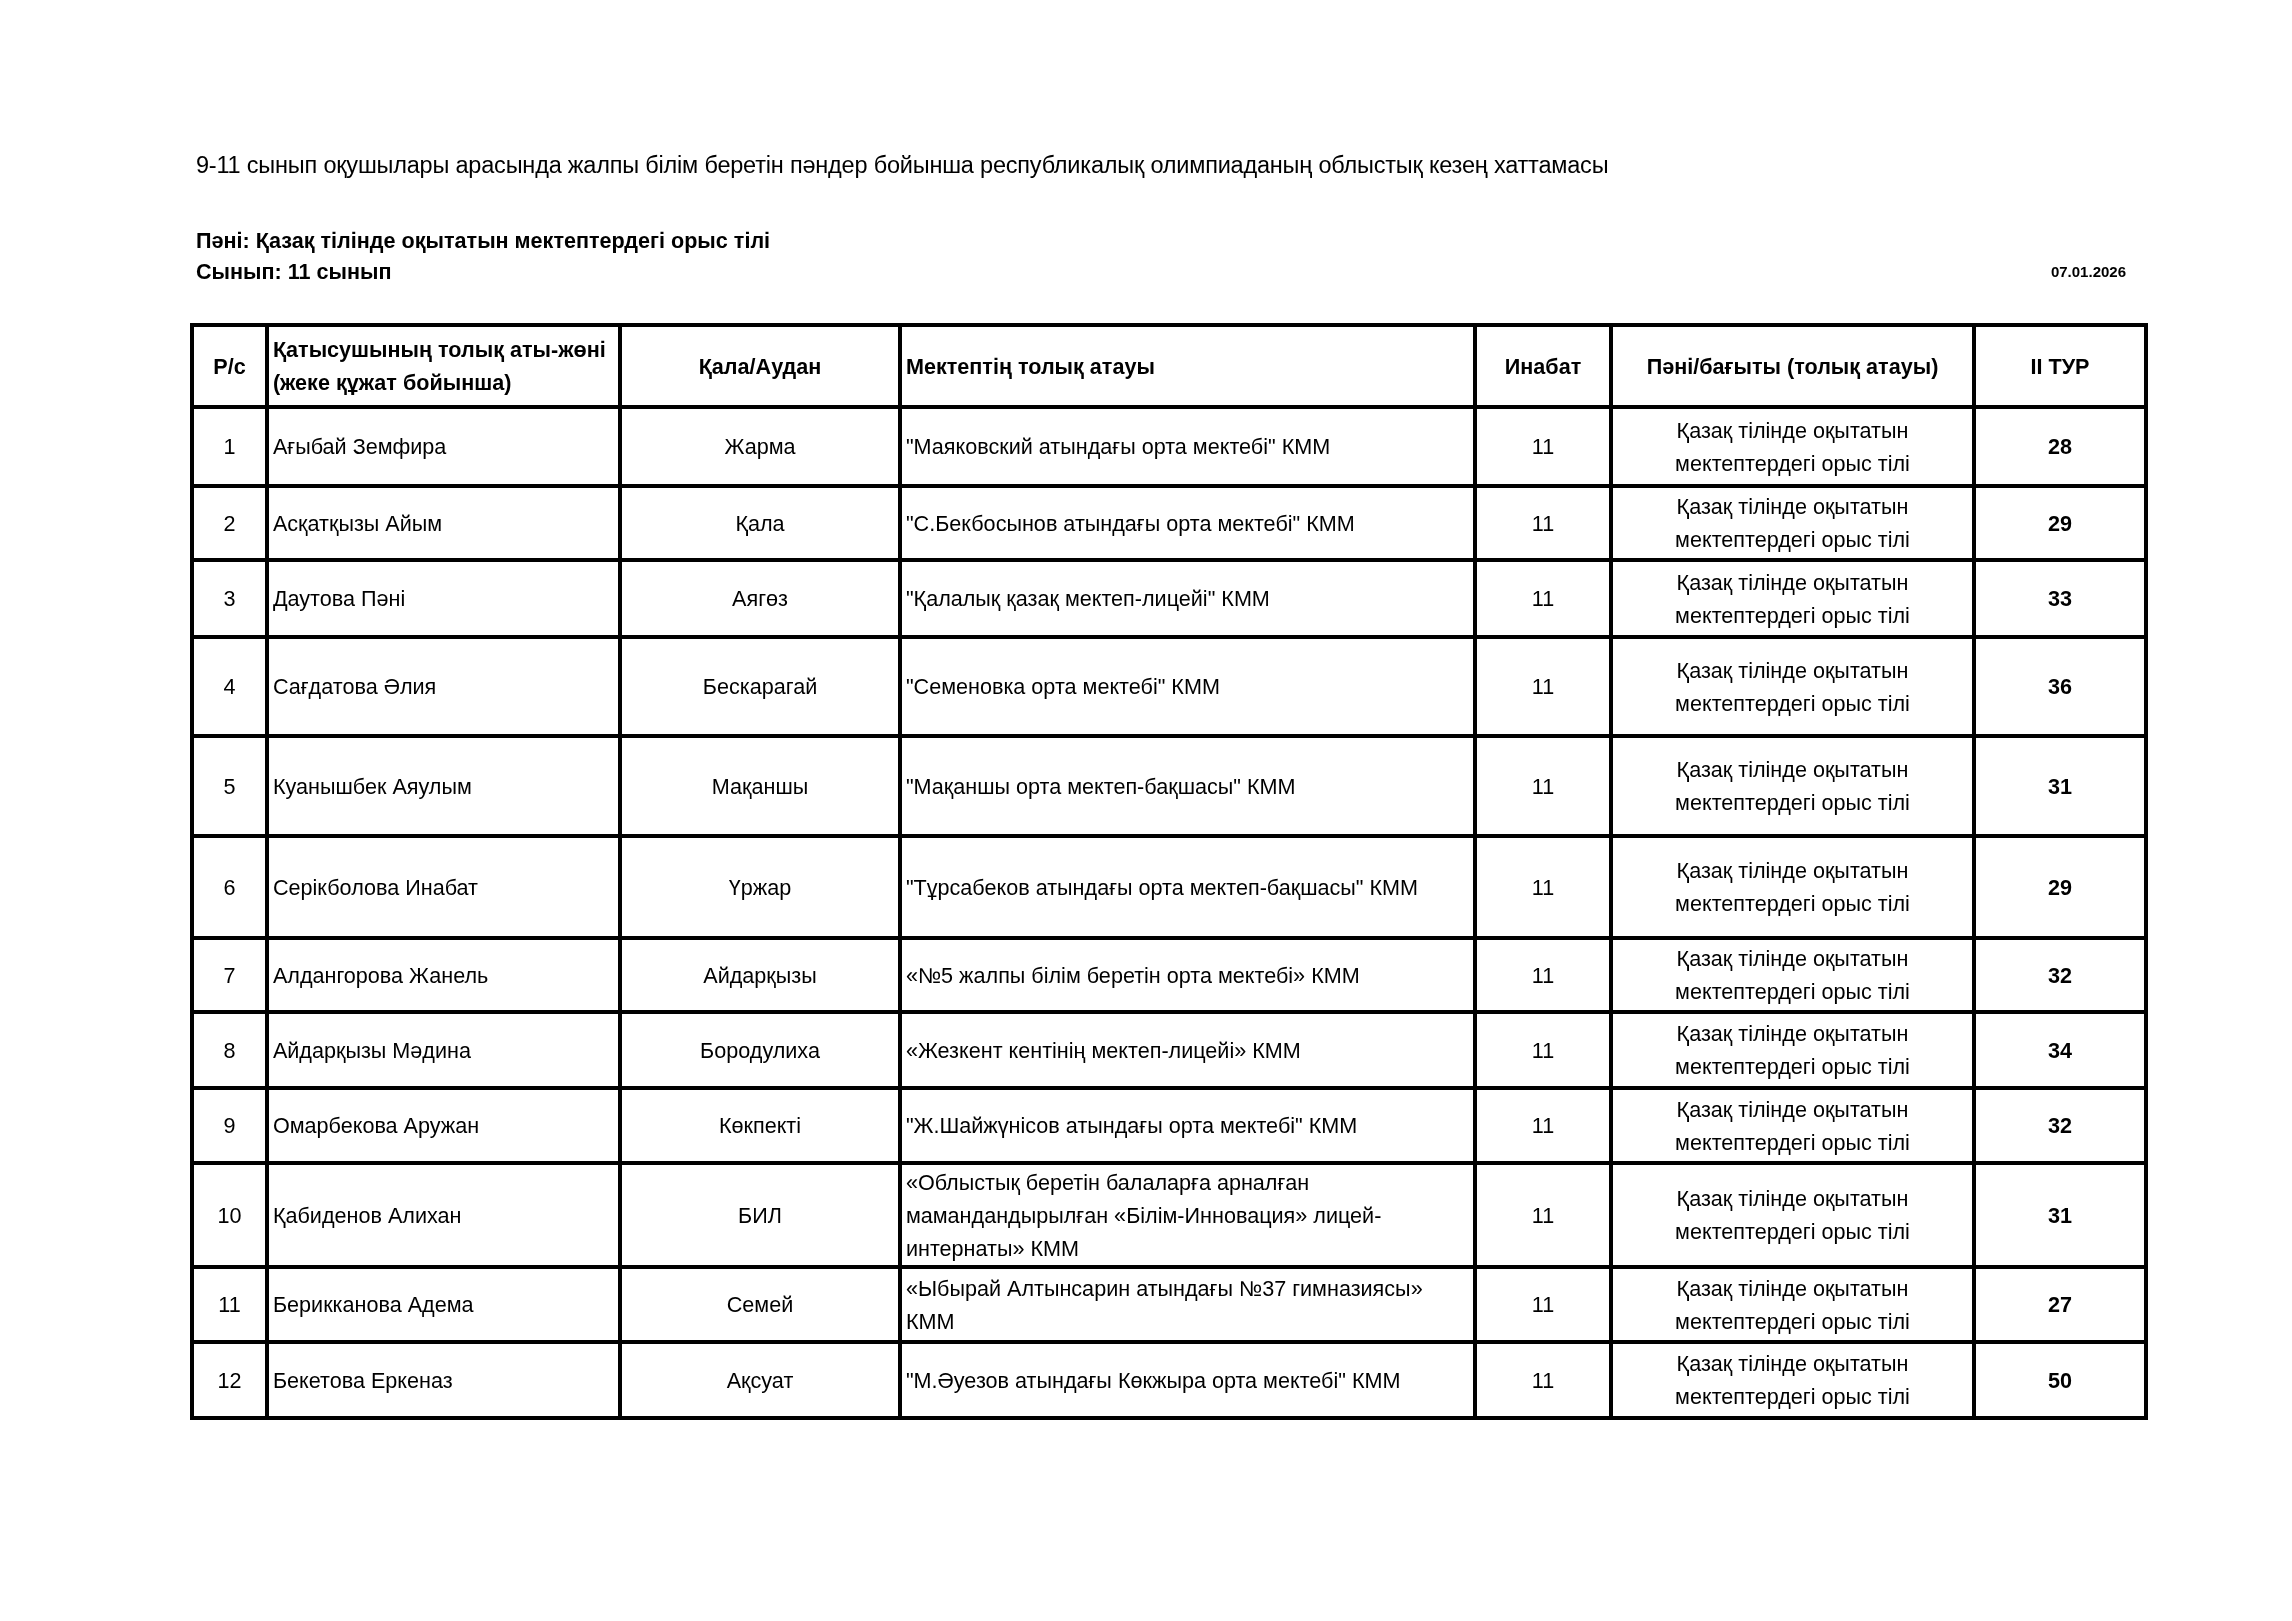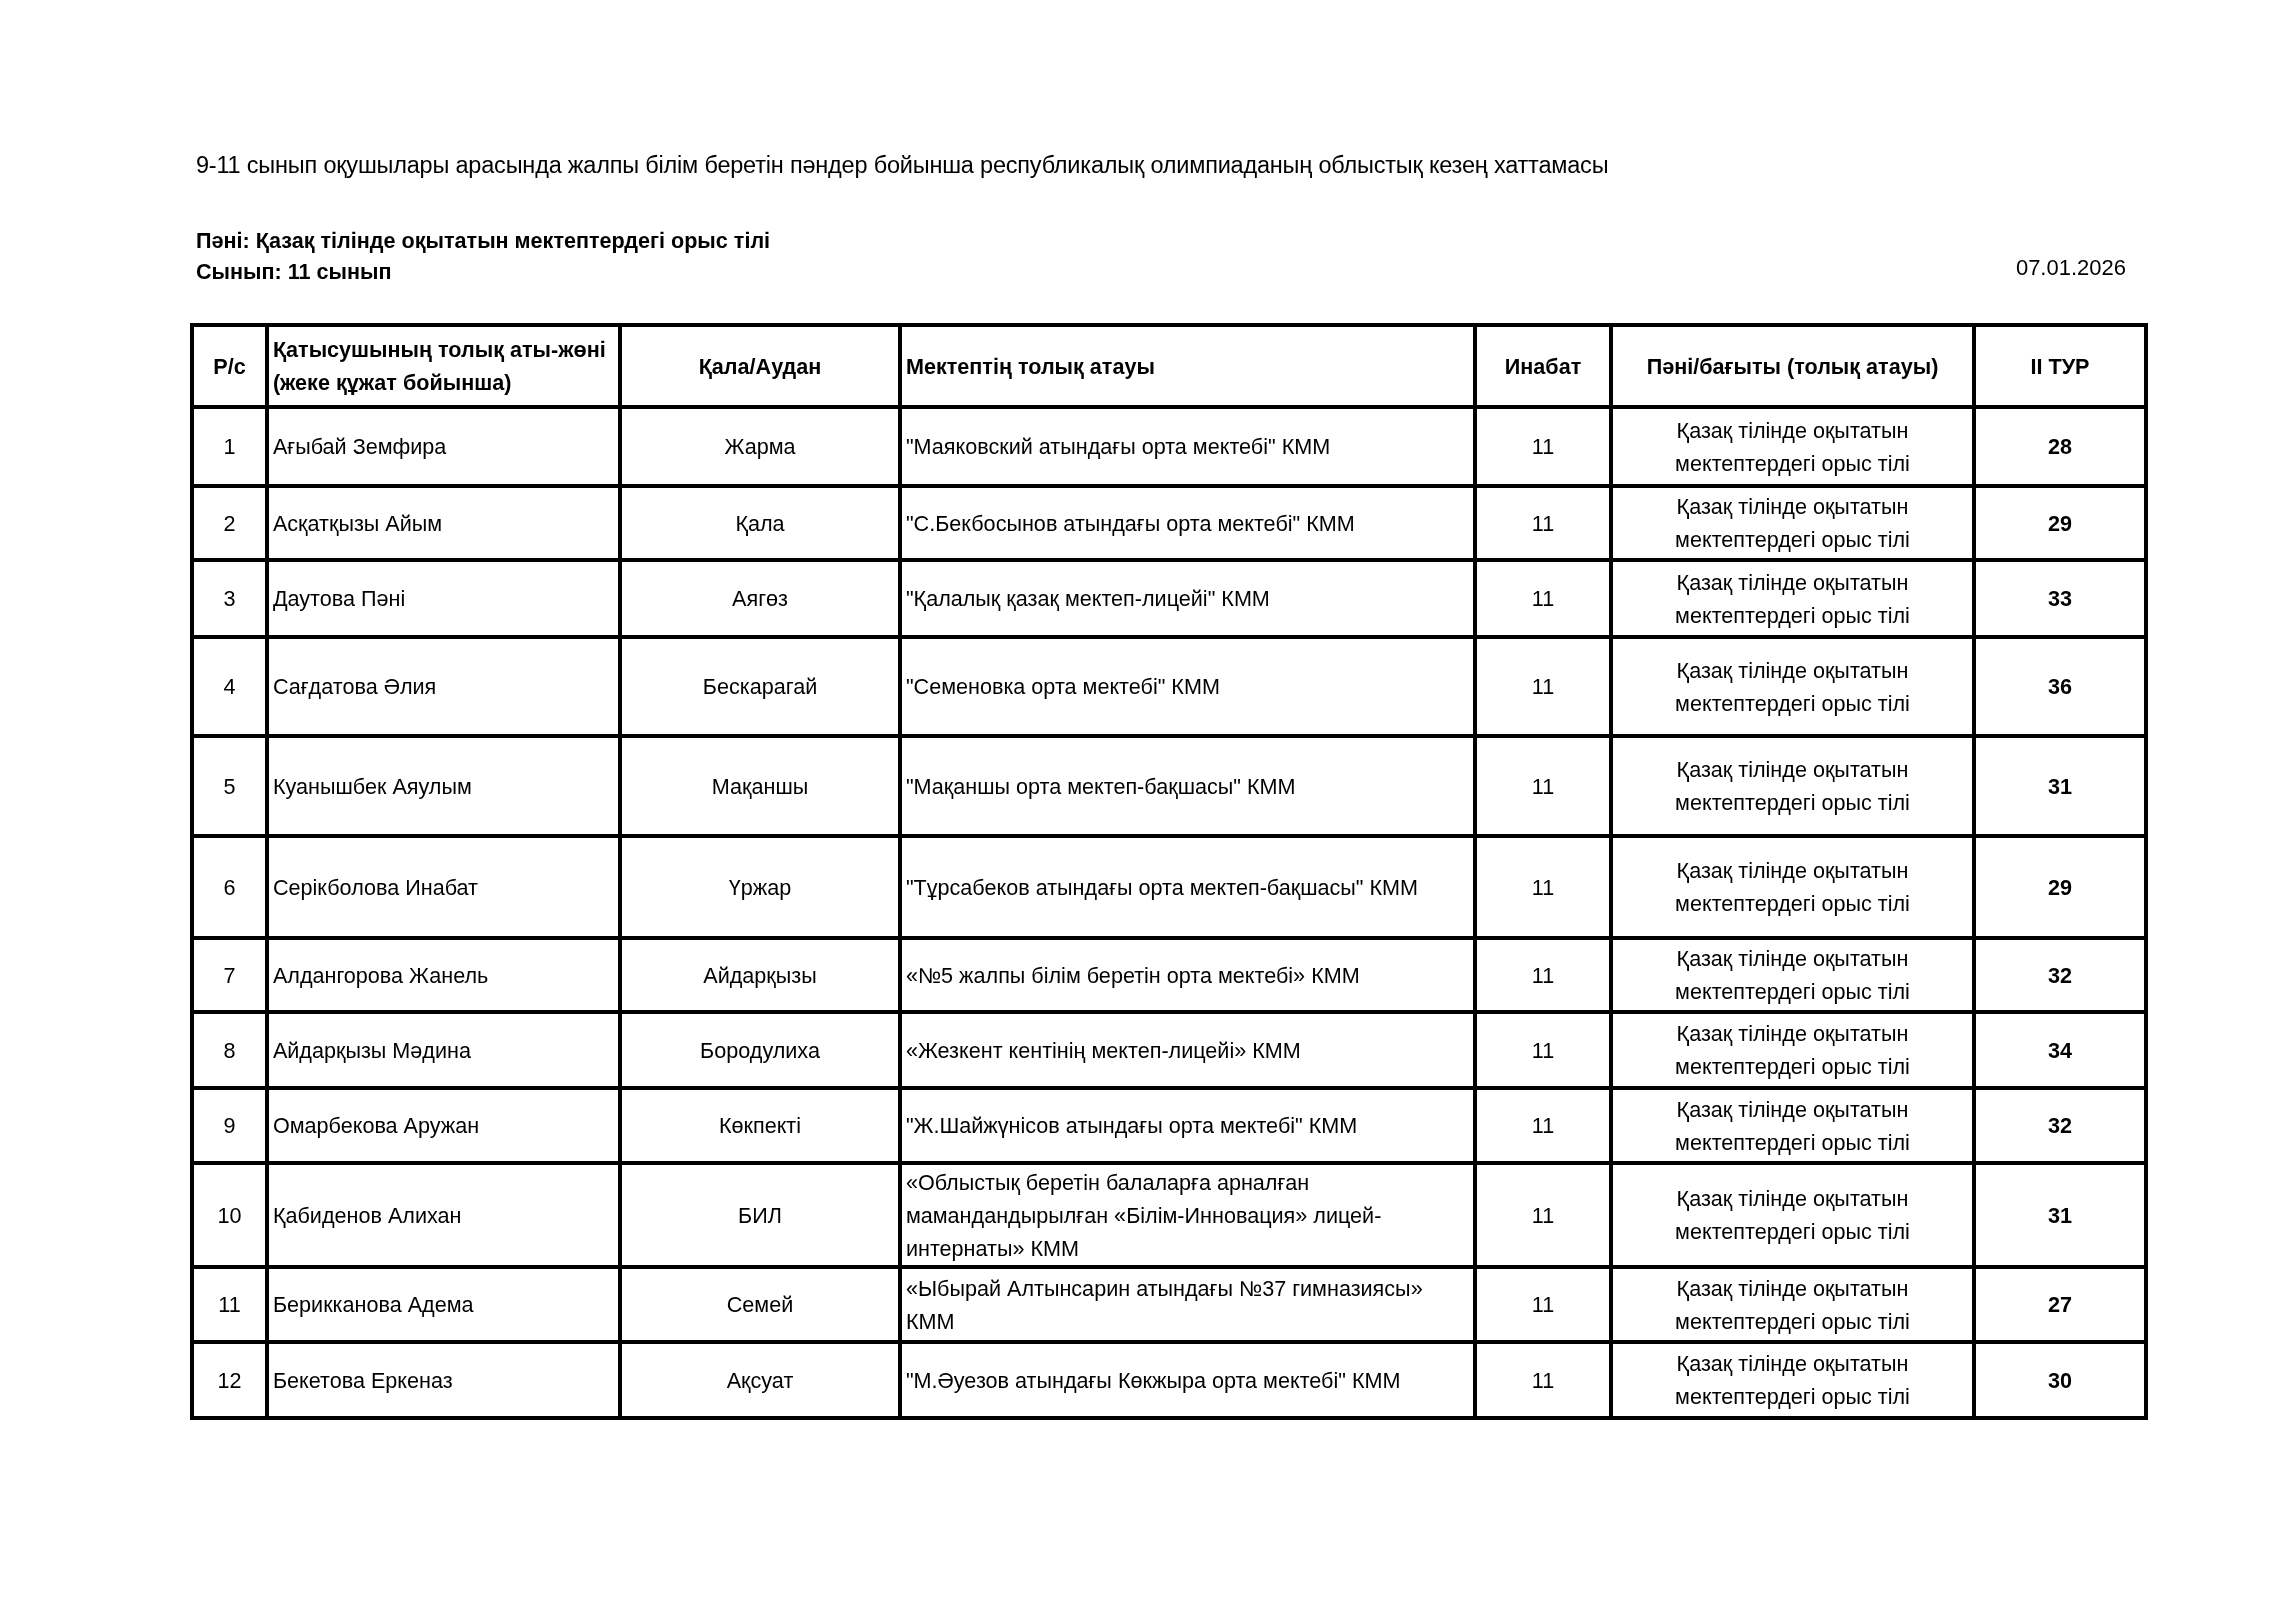--- a/index.html
+++ b/index.html
@@ -9,21 +9,21 @@
   }
   .title {
     position: absolute; left: 196px; top: 152px;
     font-size: 23.5px; font-weight: normal; white-space: nowrap; letter-spacing: -0.2px;
   }
   .meta-line {
     position: absolute; left: 196px; font-size: 21.6px; font-weight: bold; white-space: nowrap;
   }
   .meta-subject { top: 228px; }
   .meta-grade { top: 259px; }
-  .meta-date { position: absolute; top: 255px; right: 167px; font-size: 22px; font-weight: normal; }
+  .meta-date { position: absolute; top: 263px; right: 167px; font-size: 15px; font-weight: bold; }
   table.results {
     position: absolute; left: 190px; top: 323px;
     border-collapse: collapse; table-layout: fixed;
     width: 1954px;
   }
   table.results th, table.results td {
     border: 4.9px solid #000000; padding: 0 3.9px;
     font-size: 21.6px; line-height: 33px; vertical-align: middle;
   }
   table.results th { font-weight: bold; height: 78px; }
@@ -165,17 +165,17 @@
     <td class="c-subject">Қазақ тілінде оқытатын мектептердегі орыс тілі</td>
     <td class="c-score">27</td>
   </tr>
       <tr style="height: 76px;">
     <td class="c-idx">12</td>
     <td class="c-name">Бекетова Еркеназ</td>
     <td class="c-city">Ақсуат</td>
     <td class="c-school">"М.Әуезов атындағы Көкжыра орта мектебі" КММ</td>
     <td class="c-grade">11</td>
     <td class="c-subject">Қазақ тілінде оқытатын мектептердегі орыс тілі</td>
-    <td class="c-score">30</td>
+    <td class="c-score">50</td>
   </tr>
     </tbody>
 </table>
 
 
 </body></html>

